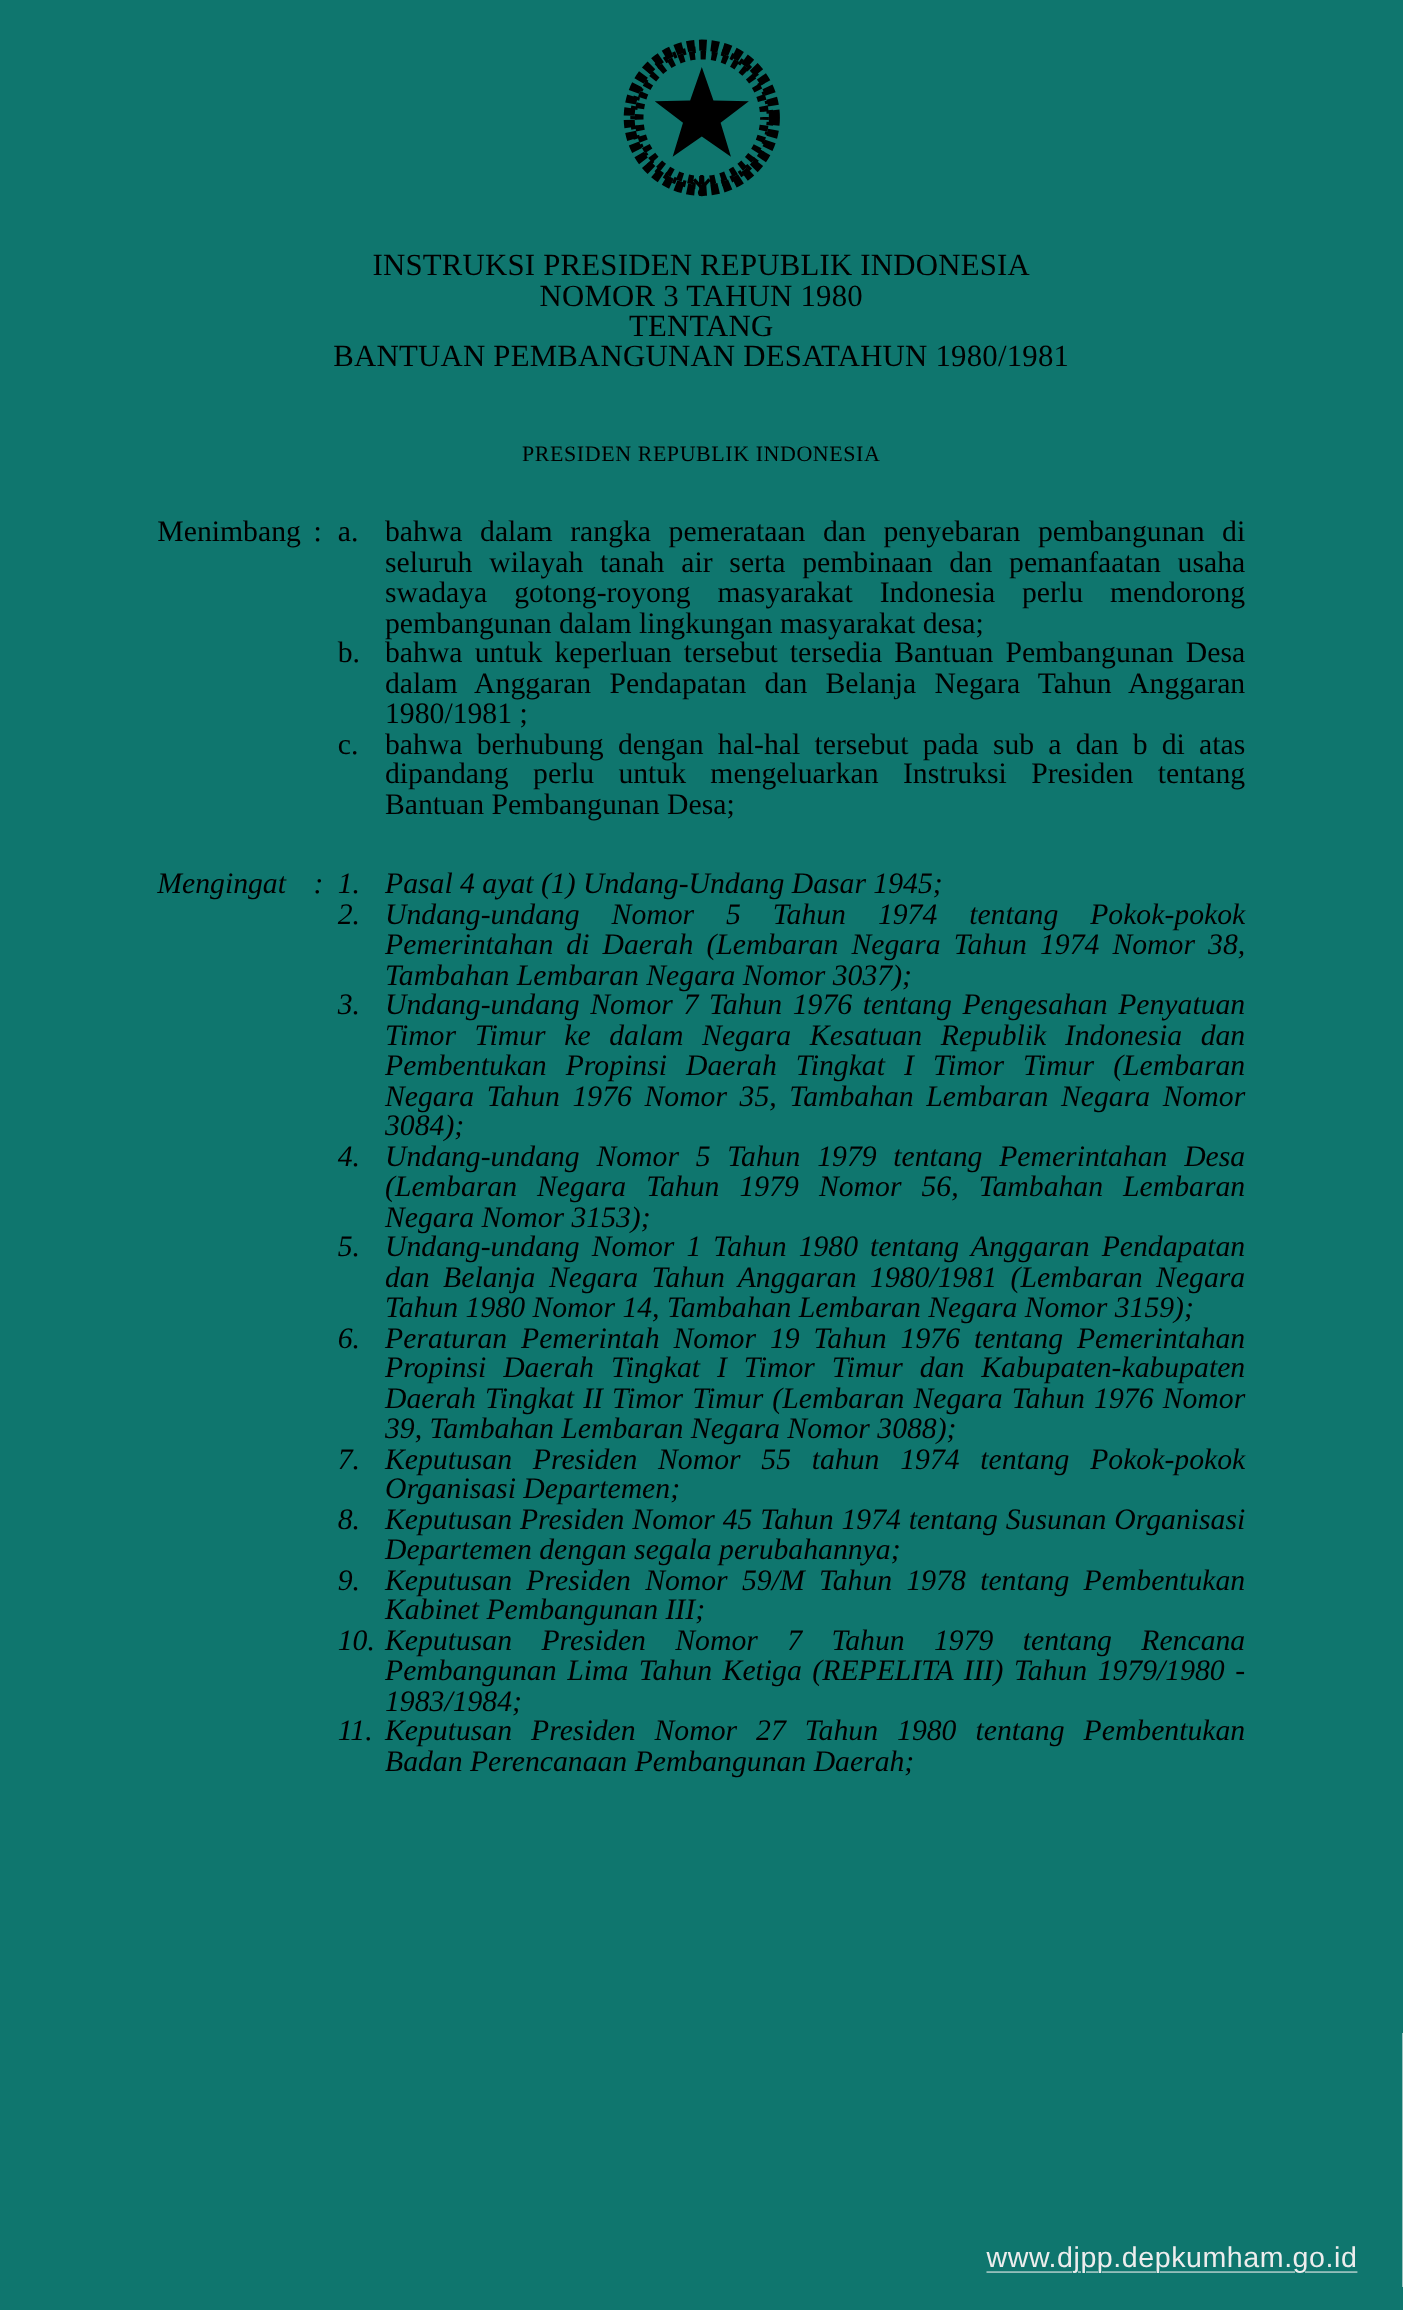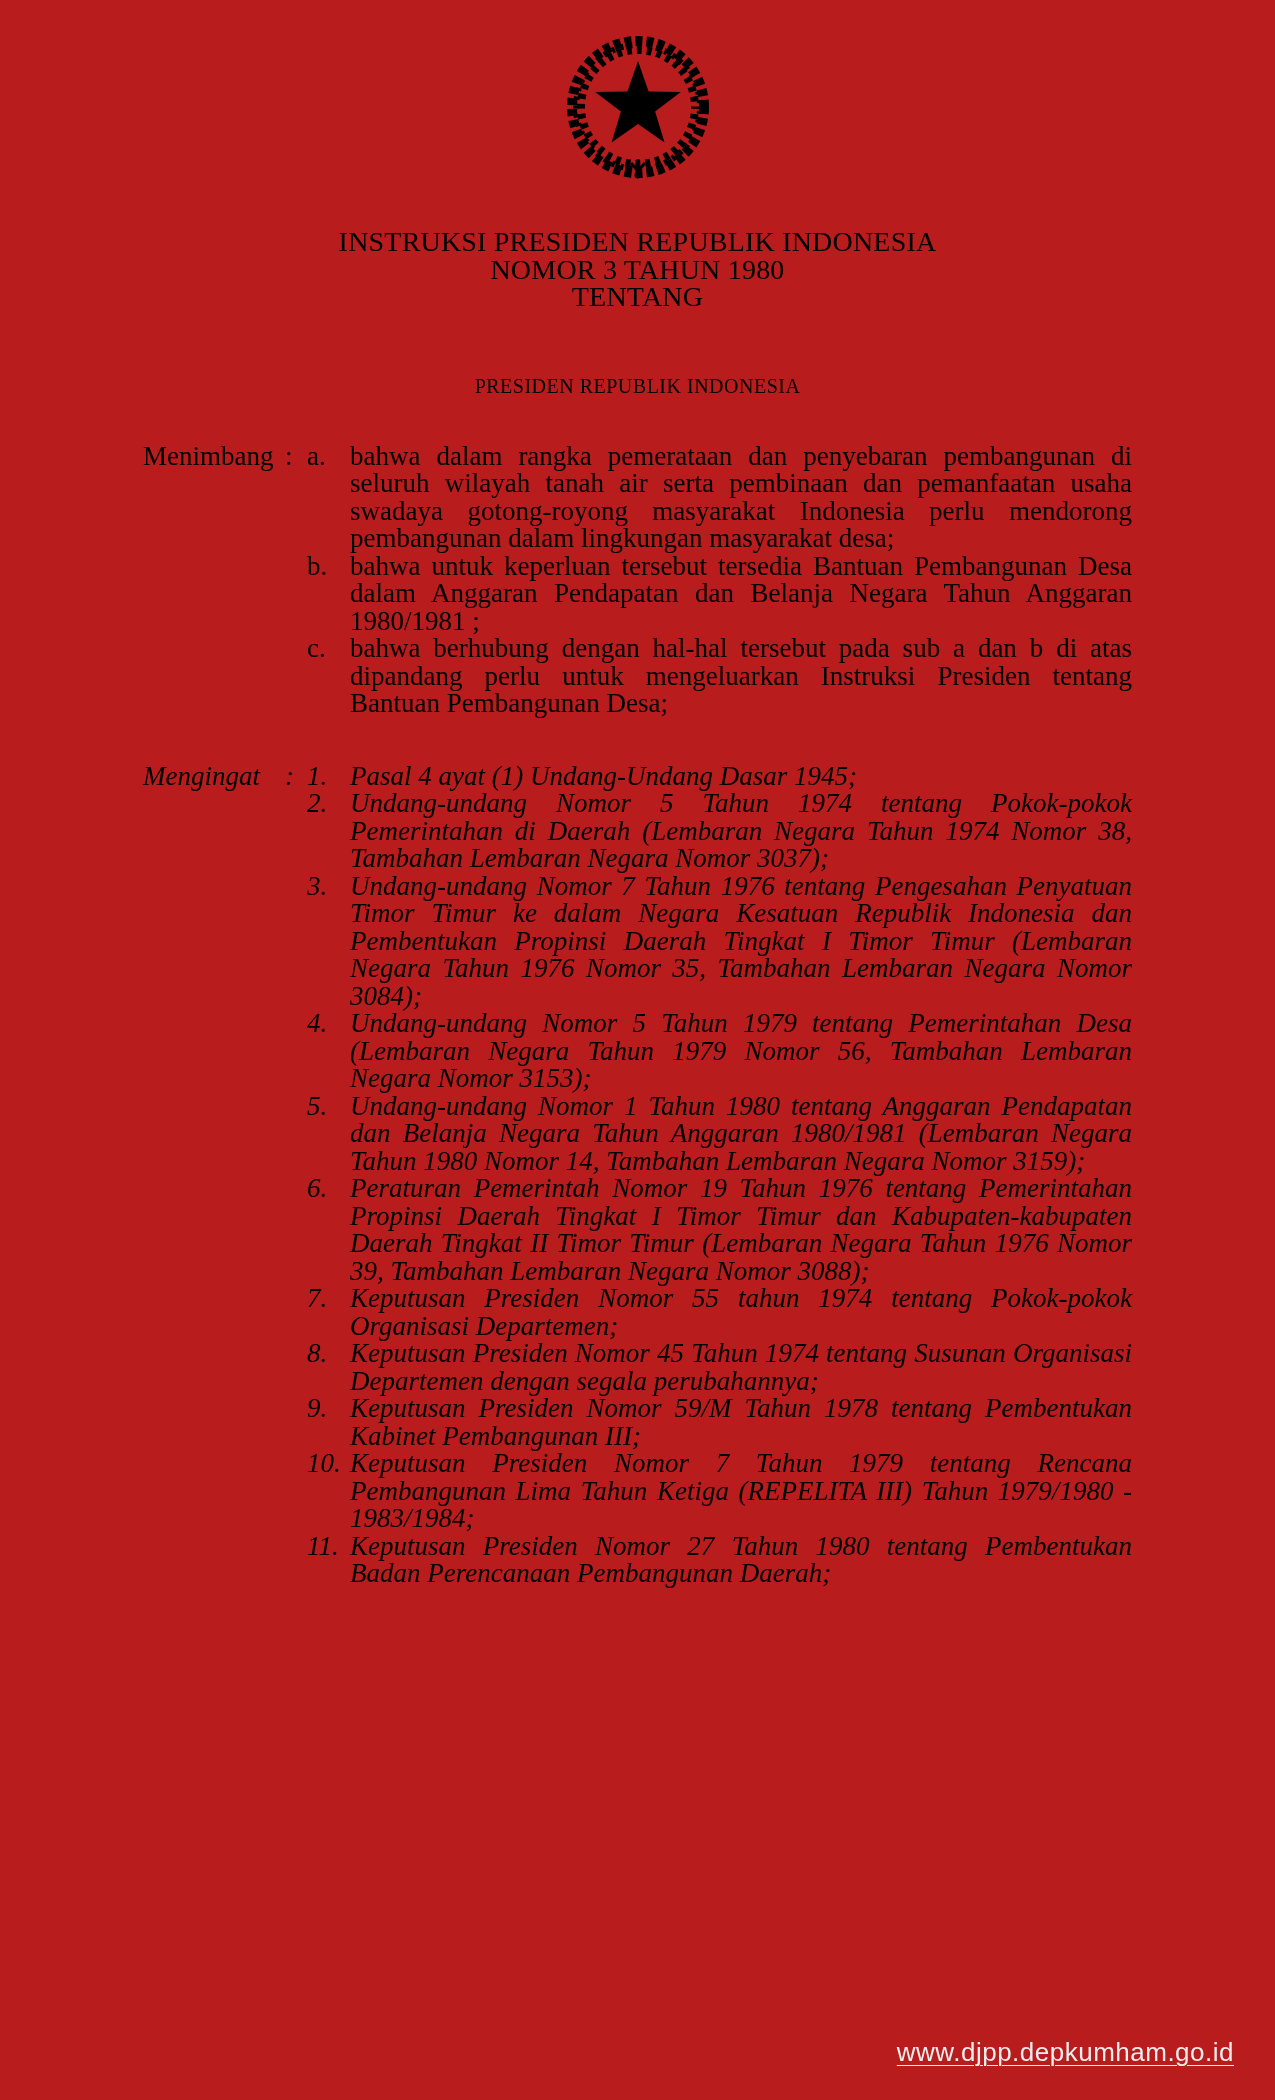--- a/index.html
+++ b/index.html
@@ -1,21 +1,21 @@
 <!DOCTYPE html>
 <html><head>
 <meta charset="utf-8">
 <style>
   * { box-sizing: border-box; }
   html, body { margin: 0; padding: 0; background: #ffffff; }
   .page {
     position: relative;
     width: 1275px;
     height: 2100px;
-    background: #b91c1c;
+    background: #0f766e;
     color: #000000;
     font-family: "Liberation Serif", "DejaVu Serif", serif;
     overflow: hidden;
   }
   .emblem-wrap {
     padding-top: 33px;
     display: flex;
     justify-content: center;
   }
   .title-block {
@@ -81,20 +81,21 @@
         <path d="M77,130 l7,8 7,-8"></path>
         <circle cx="84" cy="142" r="3.5" fill="#000000" stroke="none"></circle>
       </g>
     </svg>
   </div>
 
   <div class="title-block">
     <div>INSTRUKSI PRESIDEN REPUBLIK INDONESIA</div>
     <div>NOMOR 3 TAHUN 1980</div>
     <div>TENTANG</div>
+    <div>BANTUAN PEMBANGUNAN DESATAHUN 1980/1981</div>
   </div>
 
   <div class="issuer-heading">PRESIDEN REPUBLIK INDONESIA</div>
 
   <div class="sections" id="sections">
   <div class="section">
     <div class="section-label">Menimbang</div>
     <div class="section-colon">:</div>
     <ol class="section-items">
   <li class="item">

